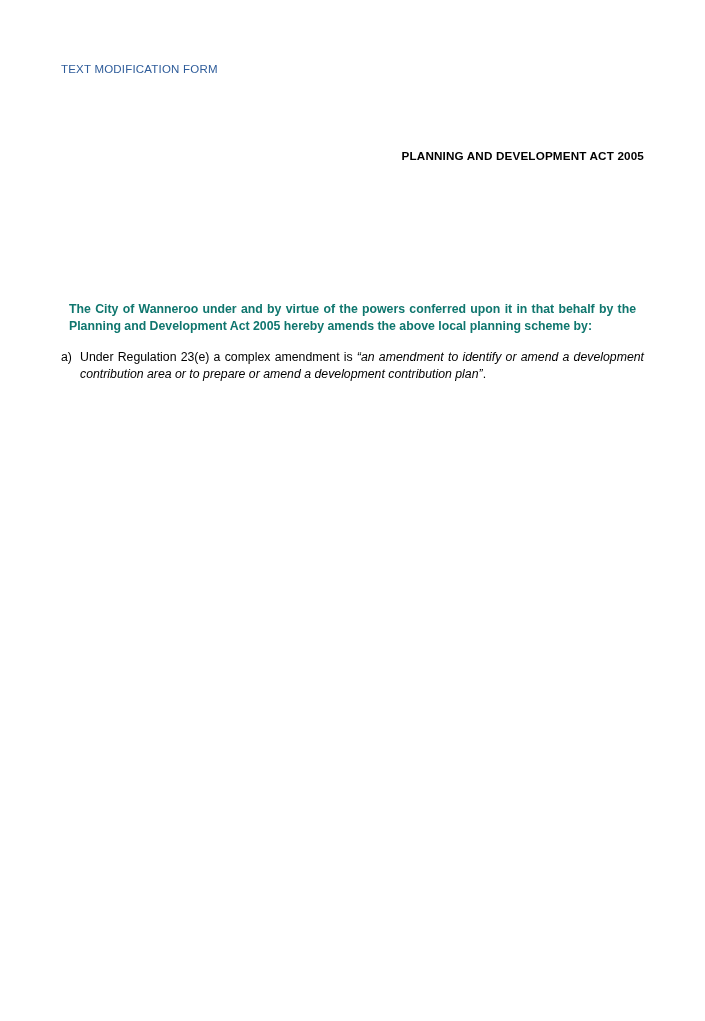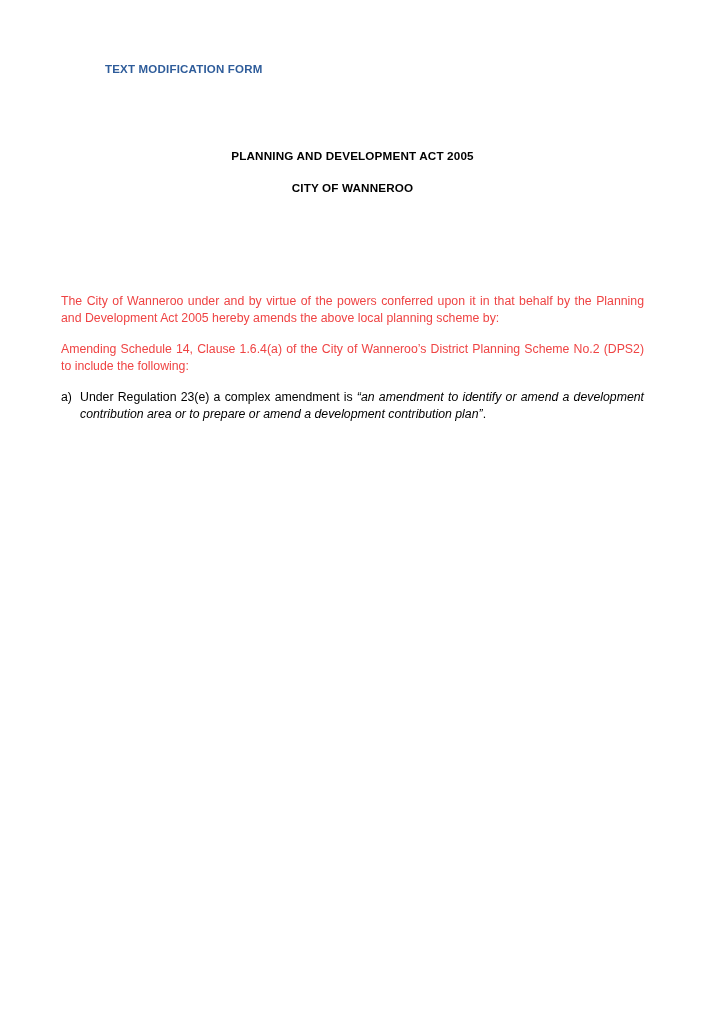--- a/index.html
+++ b/index.html
@@ -24,34 +24,33 @@
     overflow: hidden;
     box-sizing: border-box;
   }
 
   
   .form-header {
     position: absolute;
     left: 61px;
     top: 63px;
     font-size: 11.5px;
-    font-weight: bold;
+    font-weight: normal;
     letter-spacing: 0.2px;
     color: #2E5C9A;
     white-space: nowrap;
-    margin-left: 44px;
   }
 
   
   .title-block {
     position: absolute;
     left: 61px;
     top: 148px;
     width: 583px;
-    text-align: center;
+    text-align: right;
   }
 
   .title-line {
     font-size: 11.7px;
     font-weight: bold;
     letter-spacing: 0.15px;
     line-height: 16px;
     color: #000000;
   }
 
@@ -64,22 +63,23 @@
     position: absolute;
     left: 61px;
     top: 293px;
     width: 583px;
   }
 
   .para {
     font-size: 12.3px;
     line-height: 17.4px;
     text-align: justify;
-    color: #ef4444;
-    margin: 0;
+    color: #0f766e;
+    margin: 8px;
+    font-weight: bold;
   }
 
   .para + .para {
     margin-top: 13px;
   }
 
   .para.italic {
     font-style: italic;
   }
 
@@ -114,28 +114,26 @@
 </style>
 </head>
 <body>
 
 <div class="page">
 
   <div class="form-header" style="color: rgb(46, 92, 154);">TEXT MODIFICATION FORM</div>
 
   <div class="title-block">
     <div class="title-line">PLANNING AND DEVELOPMENT ACT 2005</div>
-    <div class="title-line">CITY OF WANNEROO</div>
   </div>
 
   <div class="body-block">
 
     <p class="para">The City of Wanneroo under and by virtue of the powers conferred upon it in that behalf by the Planning and Development Act 2005 hereby amends the above local planning scheme by:</p>
 
-    <p class="para">Amending Schedule 14, Clause 1.6.4(a) of the City of Wanneroo’s District Planning Scheme No.2 (DPS2) to include the following:</p>
 
 
 
     <div class="list-item">
       <span class="list-marker">a)</span>
       <span class="list-text">
         <span>Under Regulation 23(e) a complex amendment is </span><em>“an amendment to identify or amend a development contribution area or to prepare or amend a development contribution plan”</em><span>.</span>
       </span>
     </div>
 

